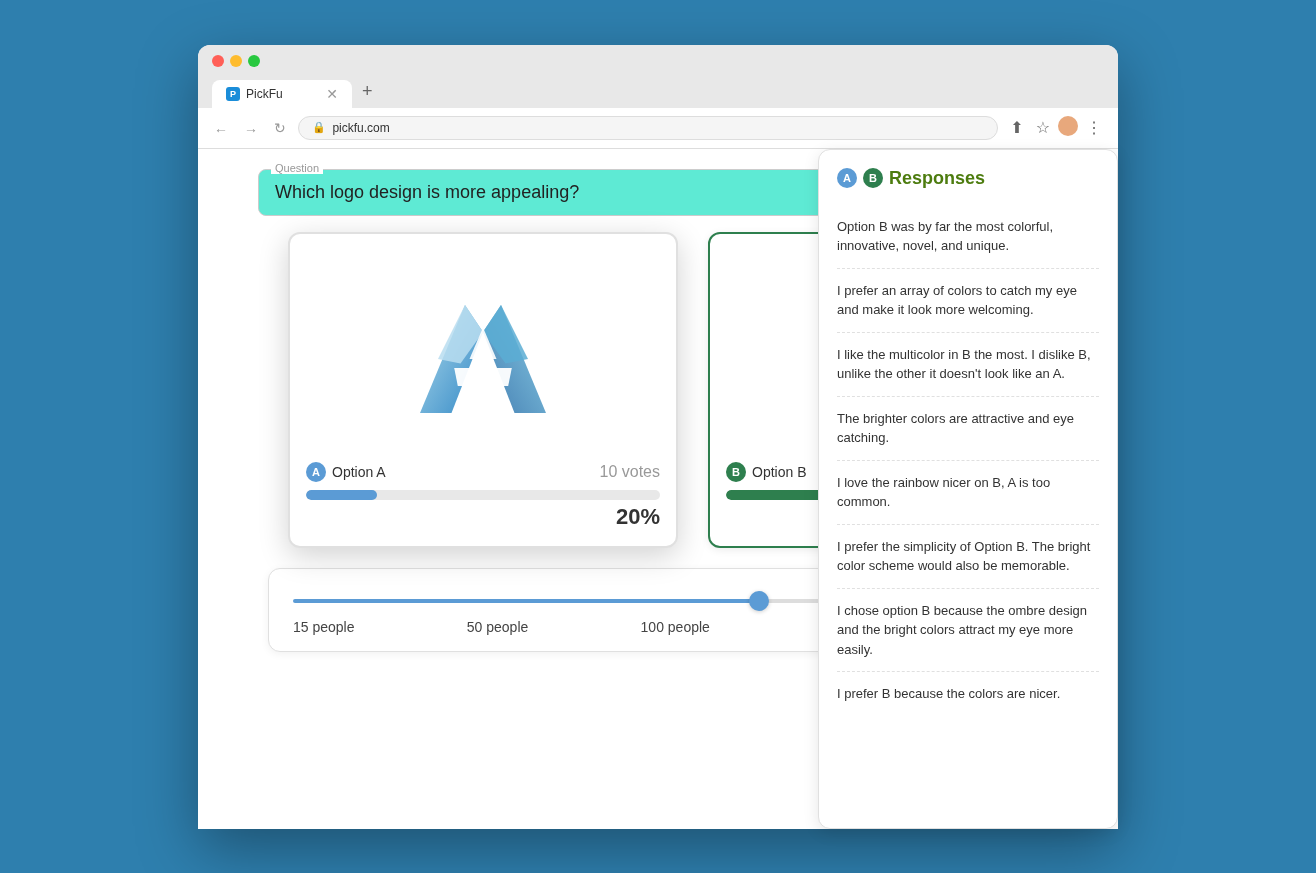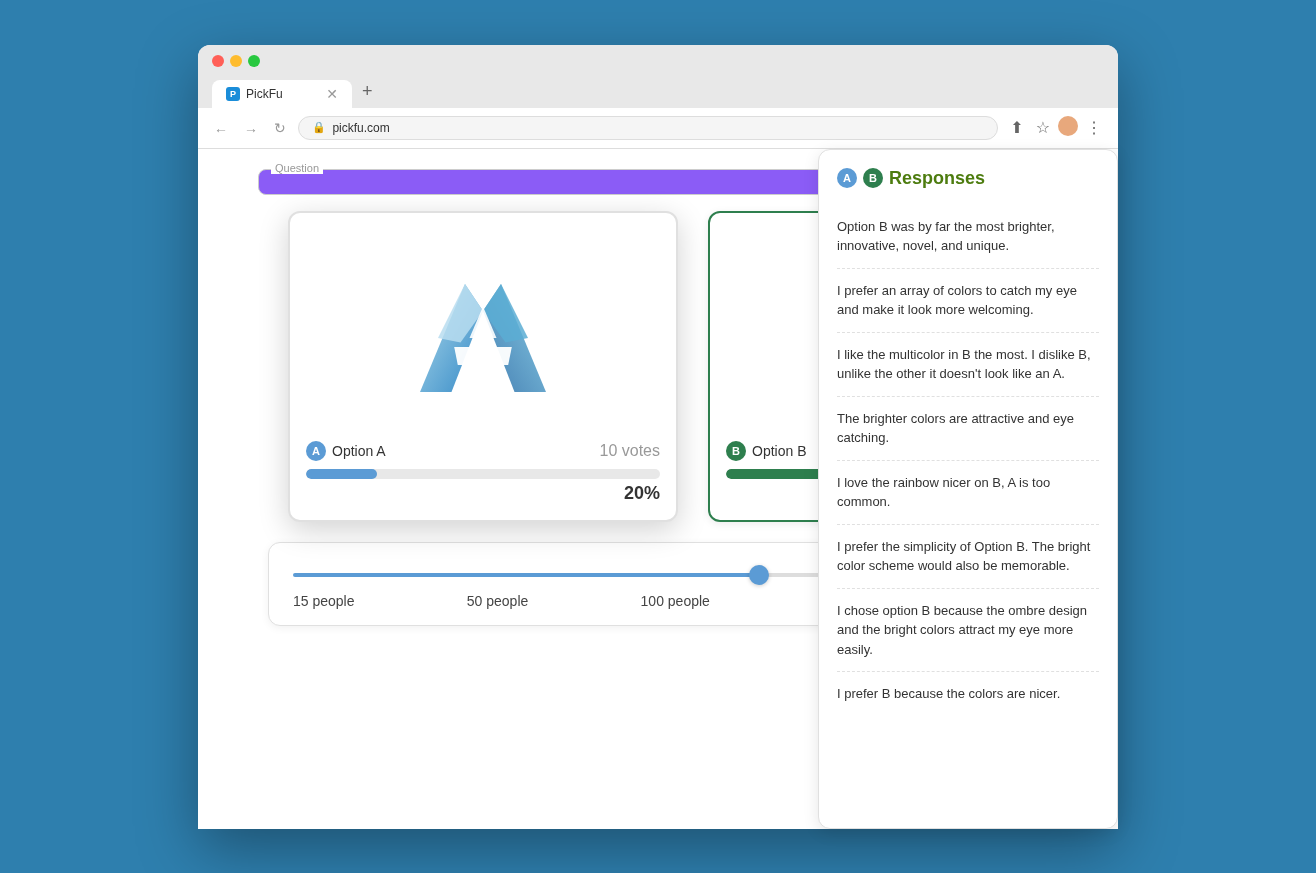--- a/index.html
+++ b/index.html
@@ -135,21 +135,21 @@
     
     .left-section {
       flex: 1;
       display: flex;
       flex-direction: column;
       gap: 16px;
     }
 
     
     .question-box {
-      background: #8b5cf6;
+      background: #5eead4;
       border: 1px solid #ccc;
       border-radius: 8px;
       padding: 12px 16px;
       position: relative;
     }
 
     .question-label {
       position: absolute;
       top: -8px;
       left: 12px;
@@ -258,21 +258,21 @@
     .progress-bar-fill {
       height: 100%;
       border-radius: 5px;
     }
 
     .progress-fill-a { background: #5b9bd5; width: 20%; }
     .progress-fill-b { background: #2e7f4e; width: 80%; }
 
     .progress-percent {
       text-align: right;
-      font-size: 18px;
+      font-size: 22px;
       font-weight: bold;
       color: #333;
     }
 
     
     .slider-card {
       background: white;
       border: 1px solid #e0e0e0;
       border-radius: 12px;
       padding: 20px 24px 16px;
@@ -409,20 +409,21 @@
       <span class="nav-action-btn">⋮</span>
     </div>
   </div>
 
   <div class="browser-content" style="position:relative; min-height:680px;">
 
     <div class="left-section" style="margin-left:40px; width:620px;">
 
       <div class="question-box">
         <span class="question-label">Question</span>
+        <input class="question-input" type="text" value="Which logo design is more appealing?" style="">
       </div>
 
       <div class="options-row" style="position:relative; margin-left:30px;">
 
         <div class="option-card option-a-card" style="position:relative; left:0; top:0; margin-top:0;">
           <div class="option-logo">
 
             <svg class="logo-a-svg" viewBox="0 0 200 200">
               <defs>
                 <linearGradient id="gradA1" x1="0%" y1="0%" x2="100%" y2="100%">
@@ -529,21 +530,21 @@
 
     </div>
 
     <div class="responses-panel" style="width:300px; right:0; top:0; margin:0; position:absolute; height:100%;">
       <div class="responses-header">
         <span class="option-badge badge-a">A</span>
         <span class="option-badge badge-b">B</span>
         <span class="responses-title">Responses</span>
       </div>
 
-      <div class="response-item">Option B was by far the most brighter, innovative, novel, and unique.</div>
+      <div class="response-item">Option B was by far the most colorful, innovative, novel, and unique.</div>
       <div class="response-item">I prefer an array of colors to catch my eye and make it look more welcoming.</div>
       <div class="response-item">I like the multicolor in B the most. I dislike B, unlike the other it doesn't look like an A.</div>
       <div class="response-item">The brighter colors are attractive and eye catching.</div>
       <div class="response-item">I love the rainbow nicer on B, A is too common.</div>
       <div class="response-item">I prefer the simplicity of Option B. The bright color scheme would also be memorable.</div>
       <div class="response-item">I chose option B because the ombre design and the bright colors attract my eye more easily.</div>
       <div class="response-item">I prefer B because the colors are nicer.</div>
     </div>
 
   </div>

